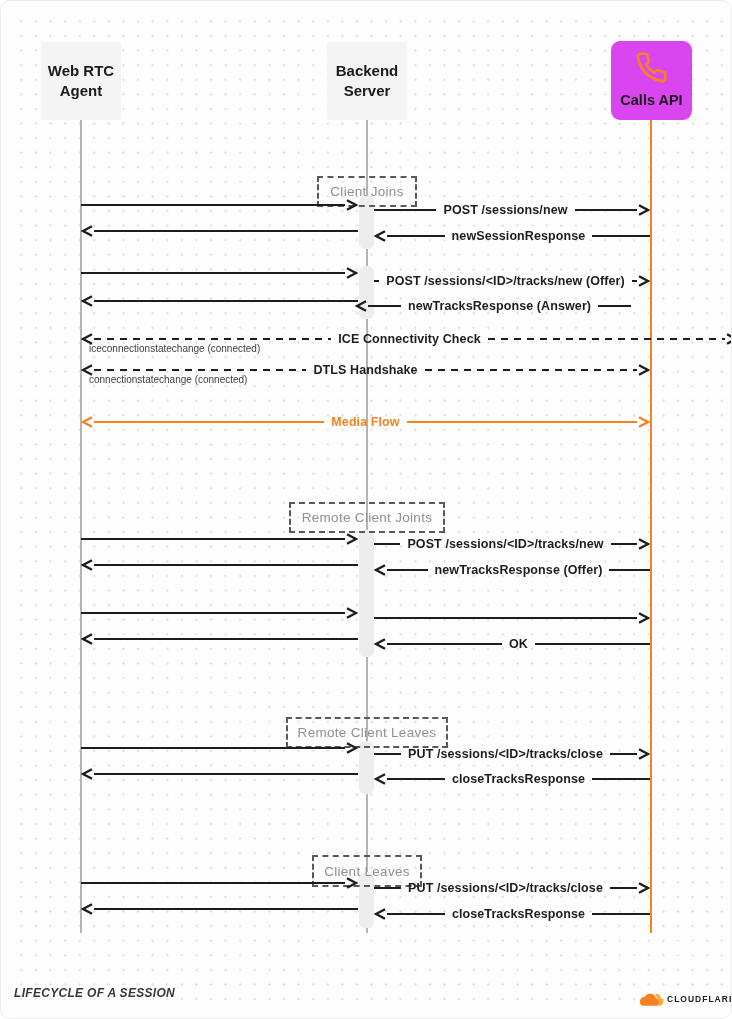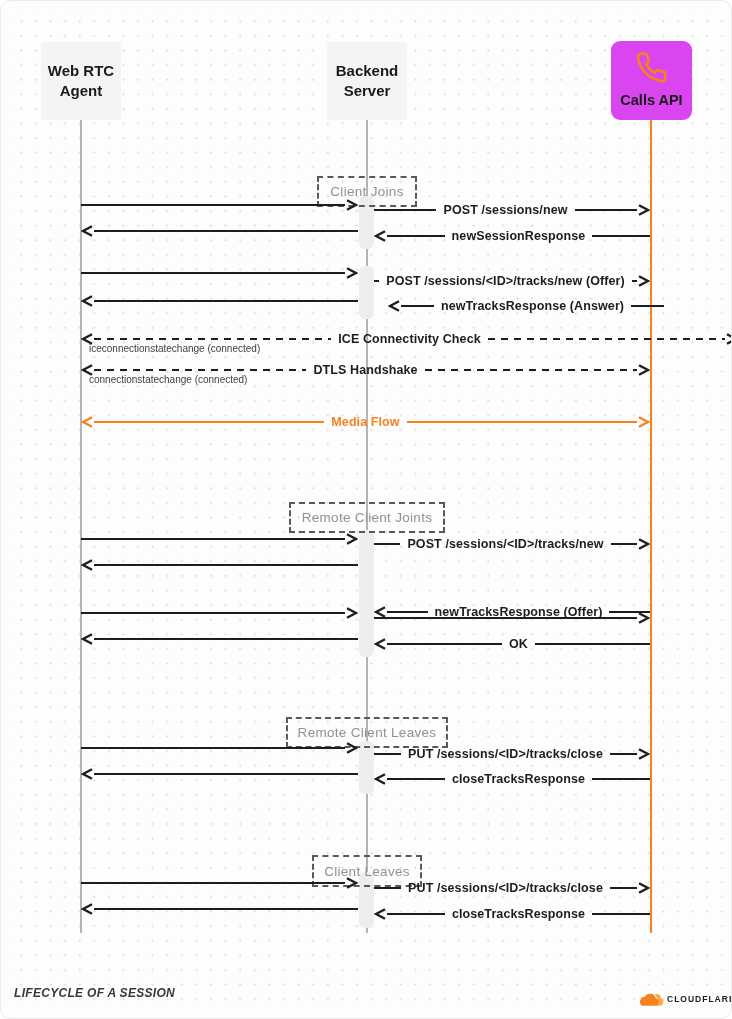--- a/index.html
+++ b/index.html
@@ -130,21 +130,21 @@
         <svg class="chev" width="13" height="14" viewBox="0 0 13 14">
           <path d="M2 2.2 L11 7 L2 11.8" fill="none" stroke-width="2.4"></path>
         </svg>
       </div>
       <div class="msg solid" style="left: 80px; width: 277px; top: 292px;">
         <svg class="chev" width="13" height="14" viewBox="0 0 13 14">
           <path d="M11 2.2 L2 7 L11 11.8" fill="none" stroke-width="2.4"></path>
         </svg>
         <span class="seg"></span>
       </div>
-      <div class="msg solid" style="left: 387px; width: 276px; top: 297px;">
+      <div class="msg solid" style="left: 354px; width: 276px; top: 297px;">
         <svg class="chev" width="13" height="14" viewBox="0 0 13 14">
           <path d="M11 2.2 L2 7 L11 11.8" fill="none" stroke-width="2.4"></path>
         </svg>
         <span class="seg"></span>
         <span class="lbl">newTracksResponse (Answer)</span>
         <span class="seg"></span>
       </div>
       <div class="msg dashed" style="left: 80px; width: 657px; top: 330px;">
         <svg class="chev" width="13" height="14" viewBox="0 0 13 14">
           <path d="M11 2.2 L2 7 L11 11.8" fill="none" stroke-width="2.4"></path>
@@ -193,21 +193,21 @@
         <svg class="chev" width="13" height="14" viewBox="0 0 13 14">
           <path d="M2 2.2 L11 7 L2 11.8" fill="none" stroke-width="2.4"></path>
         </svg>
       </div>
       <div class="msg solid" style="left: 80px; width: 277px; top: 556px;">
         <svg class="chev" width="13" height="14" viewBox="0 0 13 14">
           <path d="M11 2.2 L2 7 L11 11.8" fill="none" stroke-width="2.4"></path>
         </svg>
         <span class="seg"></span>
       </div>
-      <div class="msg solid" style="left: 373px; width: 276px; top: 561px; margin-top: 42px;">
+      <div class="msg solid" style="left: 373px; width: 276px; top: 561px;">
         <svg class="chev" width="13" height="14" viewBox="0 0 13 14">
           <path d="M11 2.2 L2 7 L11 11.8" fill="none" stroke-width="2.4"></path>
         </svg>
         <span class="seg"></span>
         <span class="lbl">newTracksResponse (Offer)</span>
         <span class="seg"></span>
       </div>
       <div class="msg solid" style="left: 80px; width: 277px; top: 604px;">
         <span class="seg"></span>
         <svg class="chev" width="13" height="14" viewBox="0 0 13 14">

